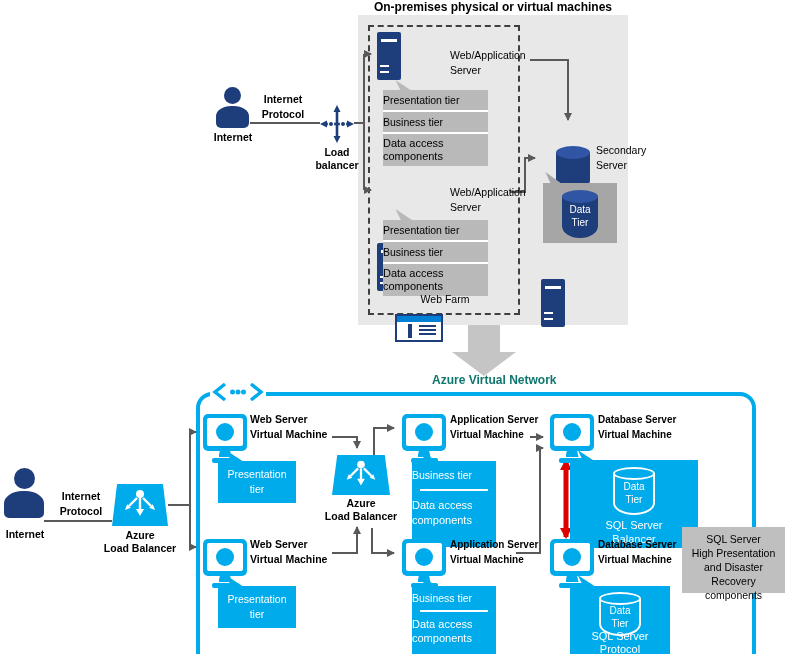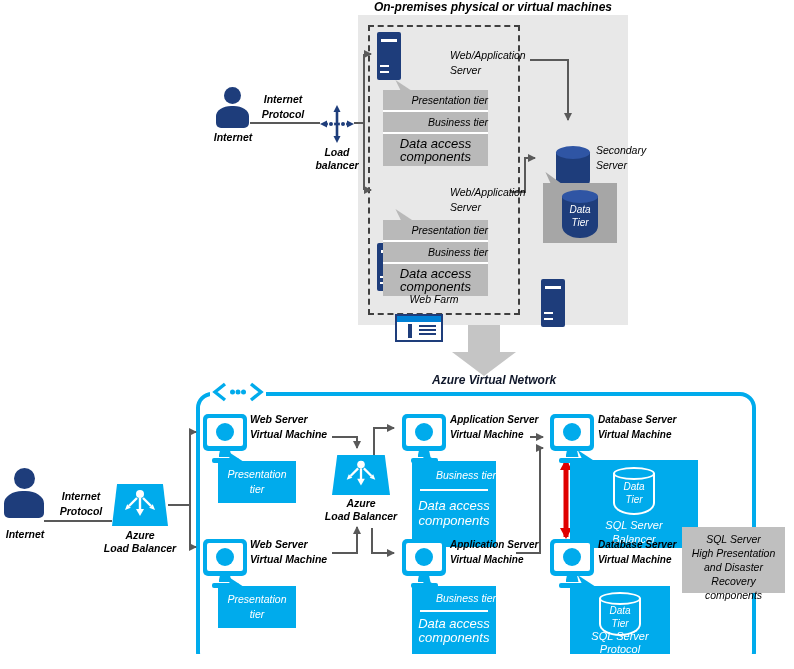--- a/index.html
+++ b/index.html
@@ -1,41 +1,41 @@
 <!DOCTYPE html>
 <html><head>
 <meta charset="utf-8">
 <style>
   html,body{margin:0;padding:0;background:#fff;}
   #canvas{position:relative;width:794px;height:654px;background:#fff;overflow:hidden;
-          font-family:"Liberation Sans",sans-serif;color:#000;font-style:italic;}
+          font-family:"Liberation Sans",sans-serif;color:#000;}
   .abs{position:absolute;}
   .lbl{font-size:10.5px;line-height:15px;}
   .b{font-weight:bold;}
   .ctr{text-align:center;}
-  .cyan-t{color:#0f172a;}
+  .cyan-t{color:#0f766e;}
   
   .graybox{background:#e8e8e8;}
   .dashed{border:2px dashed #3f3f3f;}
   .azurebox{border:4px solid #00abec;border-radius:16px;}
   
   .tower{background:#1e3d7b;border-radius:2px;position:relative;}
   .tower::before{content:"";position:absolute;left:4px;right:4px;top:7px;height:3px;background:#fff;}
   .tower .d1,.tower .d2{position:absolute;left:3px;width:9px;height:2px;background:#fff;}
   .tower .d1{bottom:13px;} .tower .d2{bottom:7px;}
   
   .win{background:#fff;border:2px solid #1e3d7b;position:relative;}
   .win-bar{height:6px;background:#0081d6;}
   .win-v{position:absolute;left:11px;top:8px;bottom:2px;width:4px;background:#1e3d7b;}
   .win-l{position:absolute;right:5px;width:17px;height:2px;background:#1e3d7b;}
   
   .tier-stack{background:#b9b9b9;}
-  .tr{height:20px;line-height:20px;text-align:right;font-size:10.5px;}
+  .tr{height:20px;line-height:20px;text-align:left;font-size:10.5px;}
   .sep{height:2px;background:#fff;}
-  .tr2{padding:3px 0;font-size:13px;line-height:13px;text-align:center;}
+  .tr2{padding:3px 0;font-size:11px;line-height:13px;}
   
   .booth{background:#00abec;color:#fff;}
   .booth .tr{color:#fff;}
   .booth .sep{margin:0 8px;}
   .tail{position:absolute;width:20px;height:12px;clip-path:polygon(8% 0,100% 100%,38% 100%);}
   .tail-c{background:#00abec;} .tail-g{background:#a6a6a6;} .tail-g2{background:#b9b9b9;}
   
   .monitor{width:44px;}
   .mon-screen{width:44px;height:37px;background:#00abec;border-radius:5px;position:relative;}
   .mon-screen::before{content:"";position:absolute;left:4px;top:4px;right:4px;bottom:5px;background:#fff;border-radius:2px;}
@@ -172,21 +172,21 @@
     <div class="tr">Presentation tier</div>
     <div class="sep"></div>
     <div class="tr">Business tier</div>
     <div class="sep"></div>
     <div class="tr2">
       <div>Data access</div>
       <div>components</div>
     </div>
   </div>
 
-  <div class="abs ctr lbl" style="left:360px;top:292px;width:148px;z-index:3;">Web Farm</div>
+  <div class="abs ctr lbl" style="left:371px;top:292px;width:148px;z-index:3;">Web Farm</div>
 
   <div class="abs tower" style="left:541px;top:127px;width:24px;height:48px;z-index:3;">
       <i class="d1"></i>
       <i class="d2"></i>
     </div>
   <div class="abs cyl-navy" style="left:556px;top:146px;width:34px;height:46px;z-index:3;">
     <div class="cyl-body"></div>
     <div class="cyl-top"></div>
   </div>
   <div class="abs lbl" style="left:596px;top:143px;width:70px;z-index:3;">

